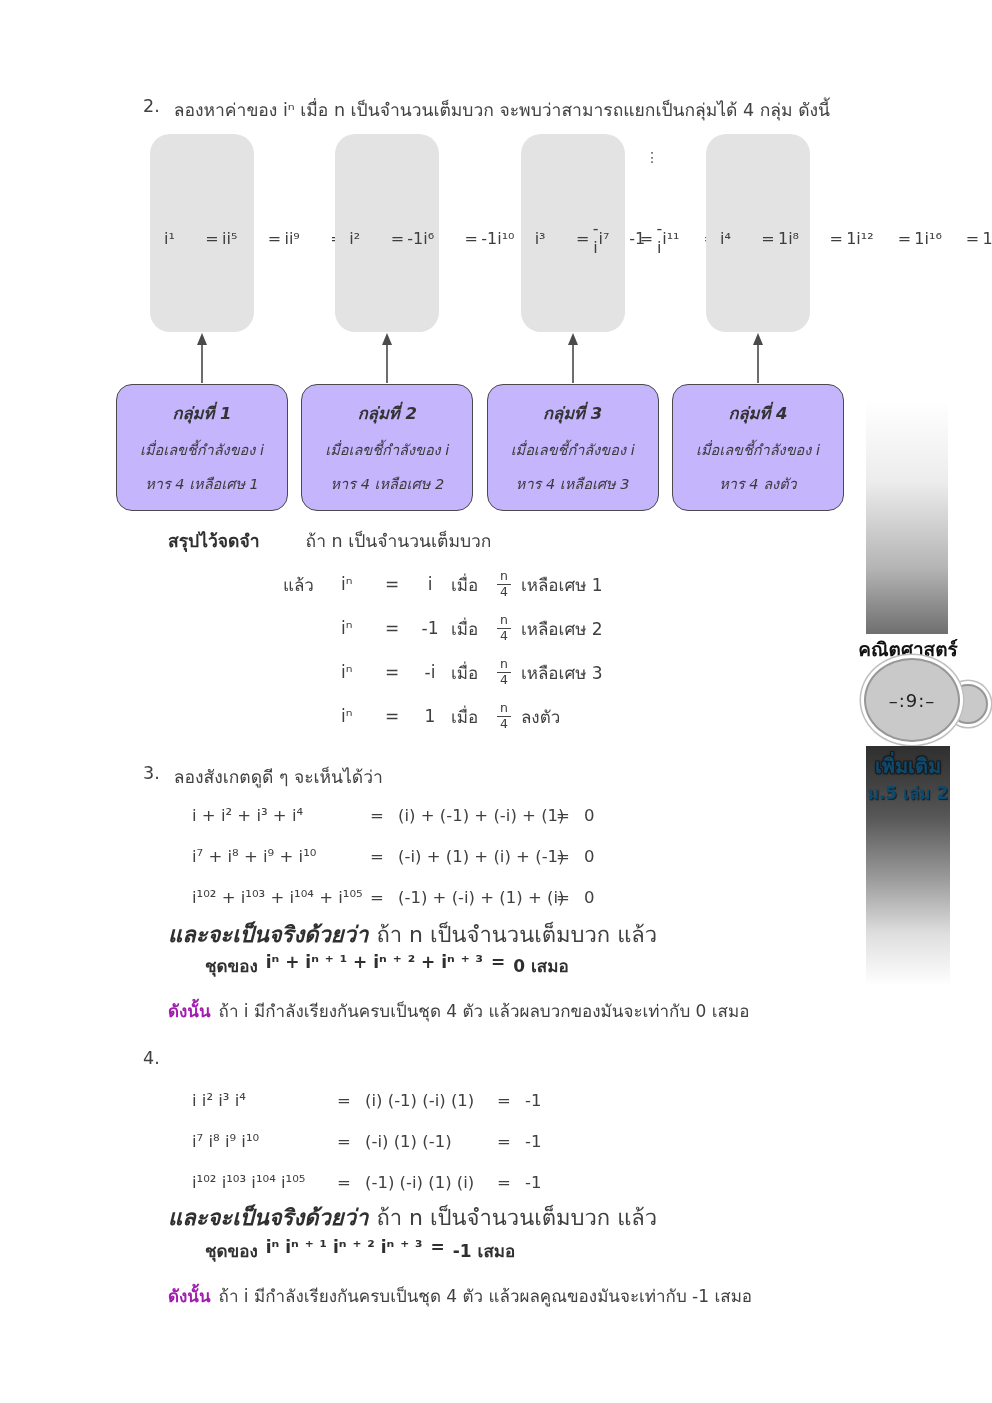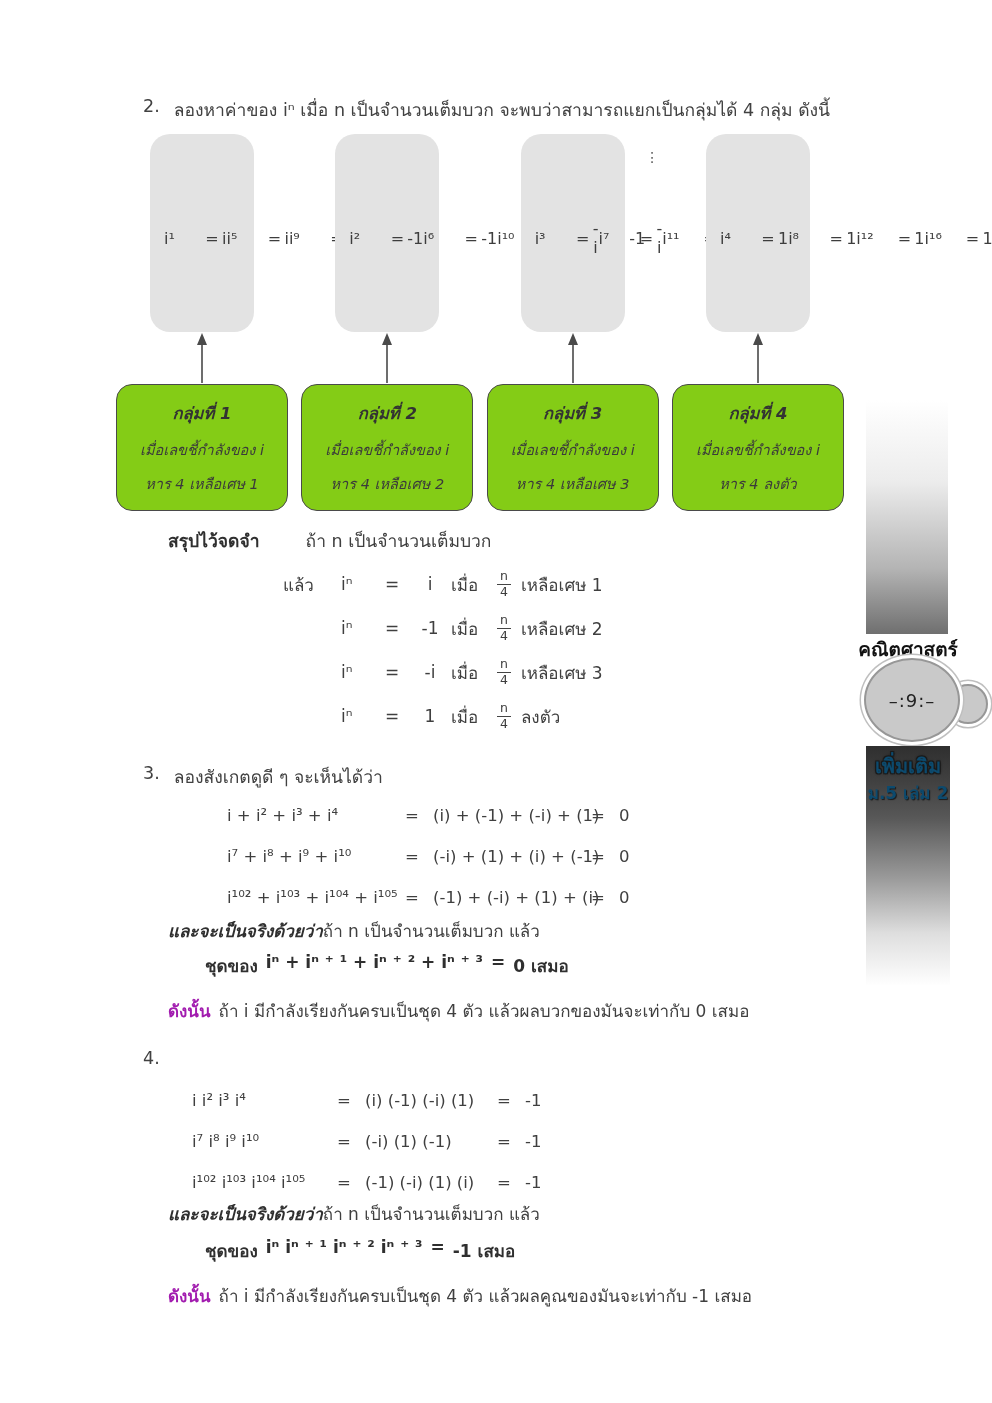--- a/index.html
+++ b/index.html
@@ -15,48 +15,48 @@
   #groups{position:absolute;left:116px;top:134px;width:728px;display:flex;justify-content:space-between;}
   .gcol{width:172px;display:flex;flex-direction:column;align-items:center;}
   .eqbox{width:104px;height:198px;box-sizing:border-box;background:#e3e3e3;border-radius:20px;
          padding:16px 14px 6px 14px;display:flex;flex-direction:row;justify-content:space-between;}
   .eqrow{display:flex;align-items:center;font-size:16px;color:#3d3d3d;}
   .ep{width:38px;text-align:left;}
   .es{width:20px;text-align:center;}
   .ev{flex:1;text-align:center;}
   .dots{text-align:center;font-size:14px;color:#555;line-height:1;}
   .arrow{height:50px;margin:1px 0;}
-  .wbox{width:100%;height:127px;box-sizing:border-box;border:1.6px solid #4a4a4a;border-radius:16px;background:#84cc16;
+  .wbox{width:100%;height:127px;box-sizing:border-box;border:1.6px solid #4a4a4a;border-radius:16px;background:#c4b5fd;
         display:flex;flex-direction:column;justify-content:space-evenly;align-items:center;font-style:italic;padding:4px 2px;}
   .wtitle{font-size:16.5px;font-weight:bold;color:#333;}
   .wdesc{font-size:14.5px;color:#3b3b3b;white-space:nowrap;}
 
   
   #sum-head{position:absolute;left:168px;top:527px;display:flex;font-size:17.5px;white-space:nowrap;}
   #sum-head .lbl{font-weight:bold;color:#2f2f2f;margin-right:46px;}
   #sum-rows{position:absolute;left:283px;top:562px;}
   .srow{display:flex;align-items:center;height:44px;font-size:17px;}
   .c-then{width:58px;}
   .c-lhs{width:34px;}
   .c-eq{width:34px;text-align:center;}
   .c-val{width:42px;text-align:center;}
   .c-when{width:46px;}
   .frac{display:inline-flex;flex-direction:column;align-items:center;font-size:12.5px;line-height:1.15;color:#3d3d3d;}
   .frac .fn{padding:0 3px;border-bottom:1.2px solid #444;}
   .c-cond{margin-left:10px;white-space:nowrap;}
 
   
   #h3{left:143px;top:763px;}
-  #s3-rows{position:absolute;left:192px;top:795px;margin-left:35px;}
+  #s3-rows{position:absolute;left:192px;top:795px;}
   .mrow{display:flex;align-items:center;height:41px;font-size:16.5px;white-space:nowrap;}
   .m-lhs{width:178px;}
   .m-eq{width:28px;}
   .m-rhs{width:158px;}
   .m-res{width:30px;}
-  .note{position:absolute;display:flex;font-size:17px;white-space:nowrap;}
+  .note{position:absolute;display:flex;gap:8px;font-size:22px;white-space:nowrap;}
   .bi{font-style:italic;font-weight:bold;color:#2f2f2f;}
   .series{position:absolute;display:flex;gap:8px;align-items:flex-start;font-size:17px;font-weight:bold;color:#2f2f2f;white-space:nowrap;}
   .concl{position:absolute;display:flex;gap:8px;font-size:17px;white-space:nowrap;}
   .concl b{color:#a21caf;}
   #s3-note{left:168px;top:917px;}
   #s3-series{left:205px;top:952px;}
   #s3-concl{left:168px;top:997px;}
   #h4{left:143px;top:1048px;}
   #s4-rows{position:absolute;left:192px;top:1080px;}
   .m4-lhs{width:145px;}

